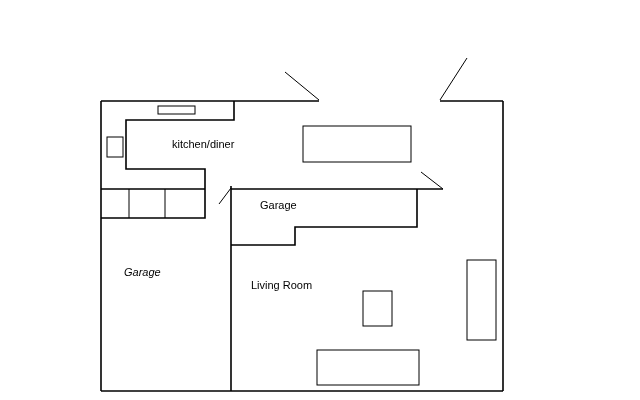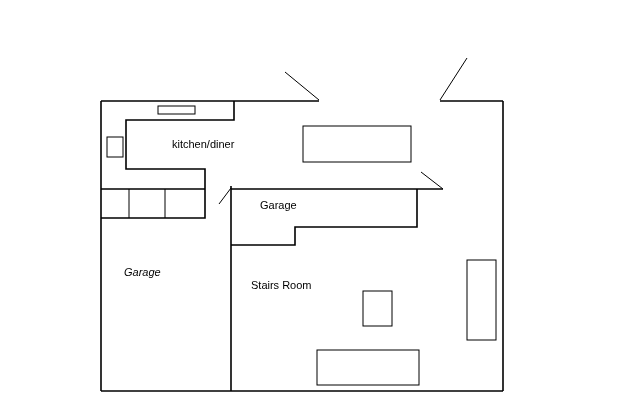--- a/index.html
+++ b/index.html
@@ -50,13 +50,13 @@
   <line class="thin" x1="421" y1="172" x2="443" y2="189"></line>
 
   <rect class="thin" x="363" y="291" width="29" height="35"></rect>
   <rect class="thin" x="317" y="350" width="102" height="35"></rect>
   <rect class="thin" x="467" y="260" width="29" height="80"></rect>
 </svg>
 
 <span class="label" style="left:172px; top:138px;">kitchen/diner</span>
 <span class="label" style="left:260px; top:199px;">Garage</span>
 <span class="label" style="left:124px; top:266px;font-style:italic;">Garage</span>
-<span class="label" style="left:251px; top:279px;">Stairs Room</span>
+<span class="label" style="left:251px; top:279px;">Living Room</span>
 
 </body></html>

